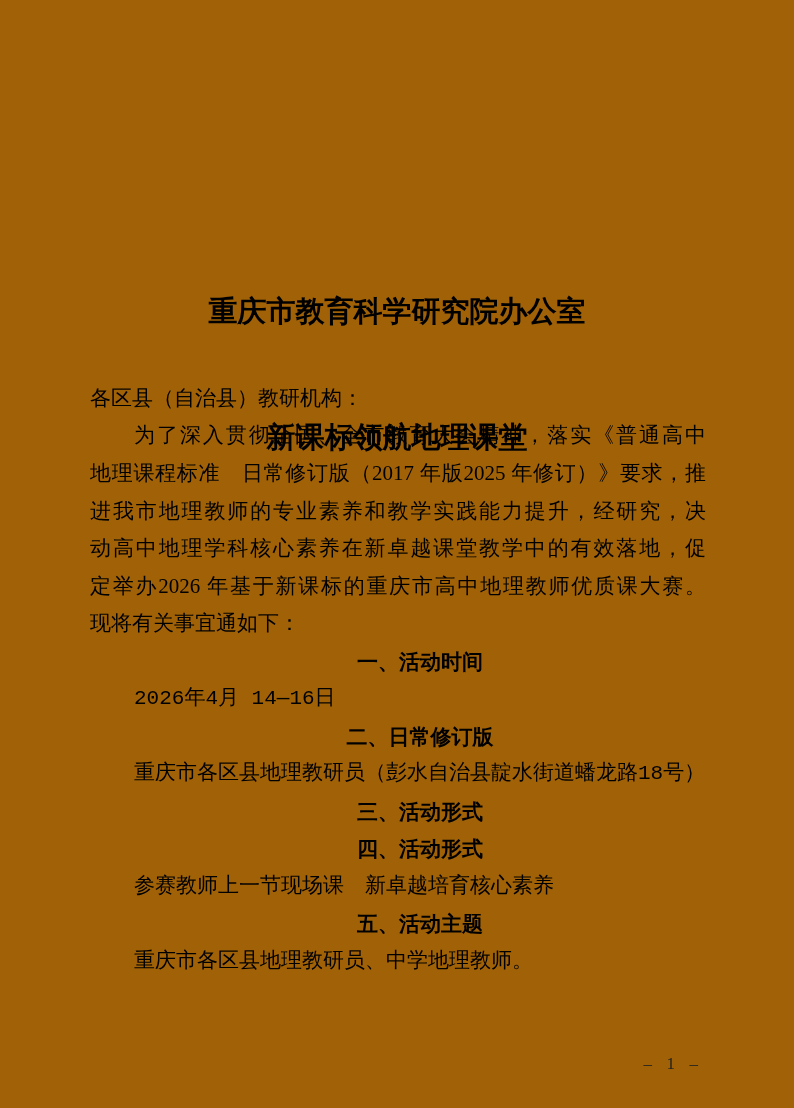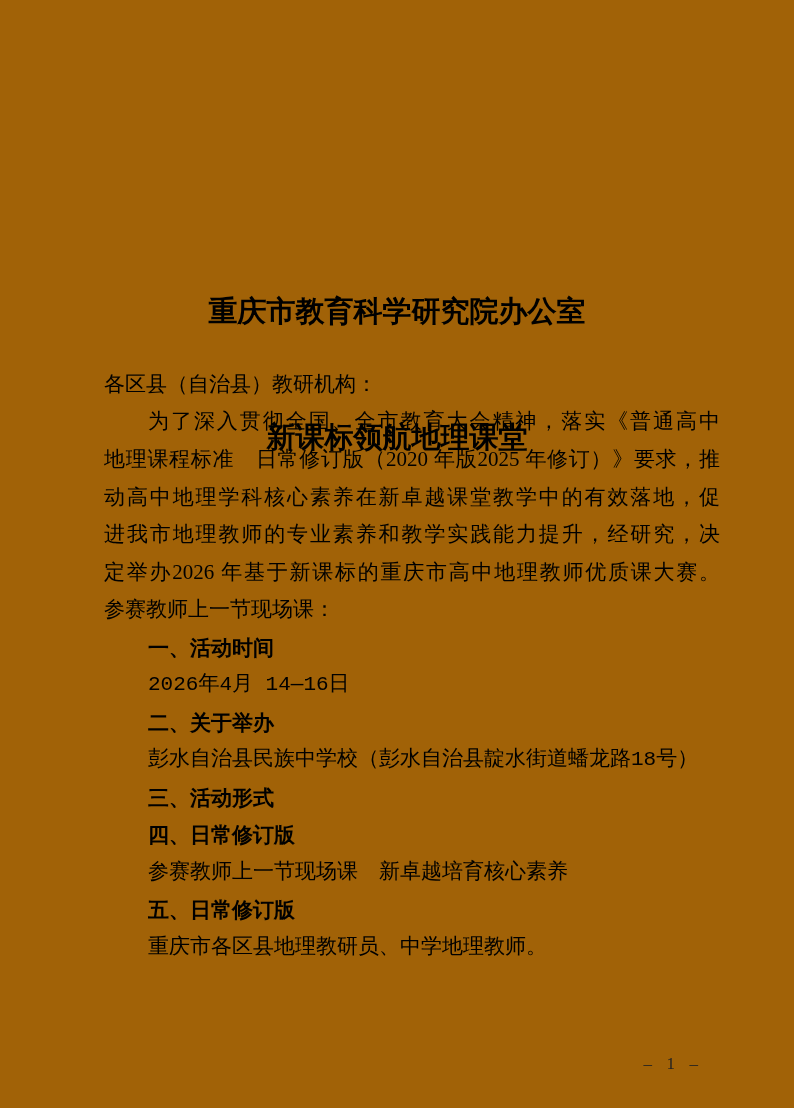--- a/index.html
+++ b/index.html
@@ -22,43 +22,43 @@
     left: 89px;
     width: 616px;
     text-align: center;
     font-weight: bold;
     font-size: 29px;
     line-height: 42px;
     white-space: pre-wrap;
   }
   .body-block {
     position: absolute;
-    top: 366px;
+    top: 380px;
     left: 90px;
     width: 616px;
     font-size: 21px;
     line-height: 37.5px;
-    margin-left: 14px;
   }
   .line, .salutation, .heading {
     white-space: pre-wrap;
   }
   .indent {
     padding-left: 44px;
     font-family: Liberation Mono, monospace;
   }
   .j {
     text-align: justify;
     text-align-last: justify;
     text-justify: distribute;
   }
   .heading {
     font-family: "Liberation Sans", sans-serif;
     font-weight: bold;
     font-size: 21px;
+    text-align: center;
   }
   .page-number {
     position: absolute;
     top: 1054px;
     right: 94px;
     font-size: 17px;
     letter-spacing: 2px;
     white-space: pre;
     color: #222222;
   }
@@ -70,36 +70,36 @@
 
   <div class="title-block">
     <div>重庆市教育科学研究院办公室</div>
     <div>新课标领航地理课堂</div>
   </div>
 
   <div class="body-block">
     <div class="salutation">各区县（自治县）教研机构：</div>
 
     <div class="line indent j">为了深入贯彻全国、全市教育大会精神，落实《普通高中</div>
-    <div class="line j">地理课程标准　日常修订版（2020 年版2025 年修订）》要求，推</div>
+    <div class="line j">地理课程标准　日常修订版（2017 年版2025 年修订）》要求，推</div>
+    <div class="line j">进我市地理教师的专业素养和教学实践能力提升，经研究，决</div>
     <div class="line j">动高中地理学科核心素养在新卓越课堂教学中的有效落地，促</div>
-    <div class="line j">进我市地理教师的专业素养和教学实践能力提升，经研究，决</div>
     <div class="line j">定举办2026 年基于新课标的重庆市高中地理教师优质课大赛。</div>
-    <div class="line">参赛教师上一节现场课：</div>
+    <div class="line">现将有关事宜通如下：</div>
 
     <div class="heading indent">一、活动时间</div>
     <div class="line indent">2026年4月 14—16日</div>
 
-    <div class="heading indent">二、关于举办</div>
-    <div class="line indent">彭水自治县民族中学校（彭水自治县靛水街道蟠龙路18号）</div>
+    <div class="heading indent">二、日常修订版</div>
+    <div class="line indent">重庆市各区县地理教研员（彭水自治县靛水街道蟠龙路18号）</div>
 
     <div class="heading indent">三、活动形式</div>
 
-    <div class="heading indent">四、日常修订版</div>
+    <div class="heading indent">四、活动形式</div>
     <div class="line indent">参赛教师上一节现场课　新卓越培育核心素养</div>
 
-    <div class="heading indent">五、日常修订版</div>
+    <div class="heading indent">五、活动主题</div>
     <div class="line indent">重庆市各区县地理教研员、中学地理教师。</div>
   </div>
 
   <div class="page-number">–  1  –</div>
 
 </div>
 
 </body></html>

